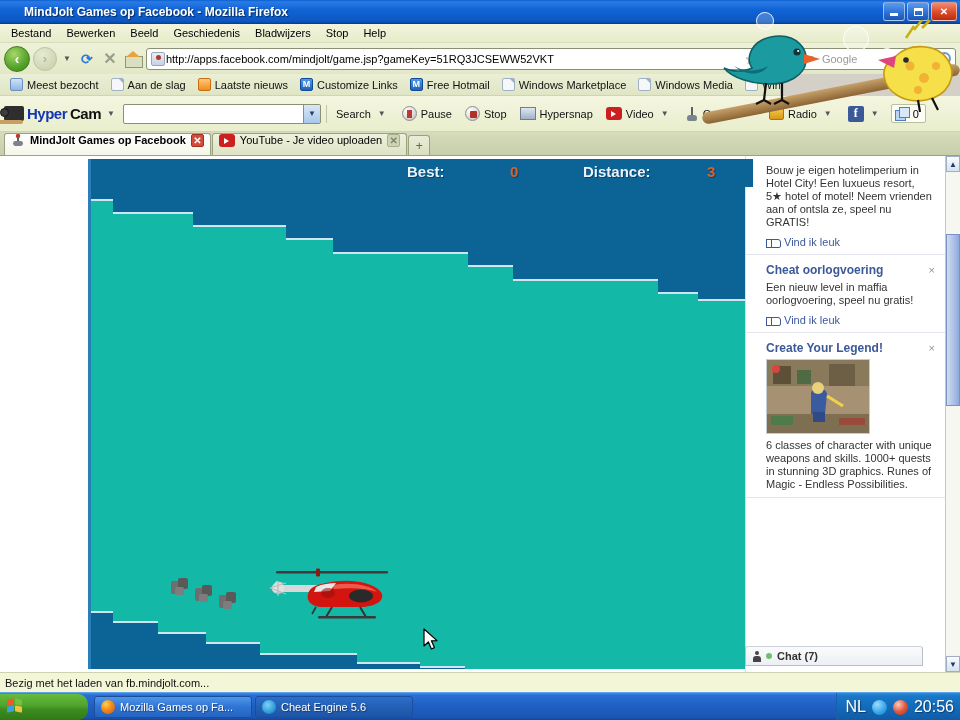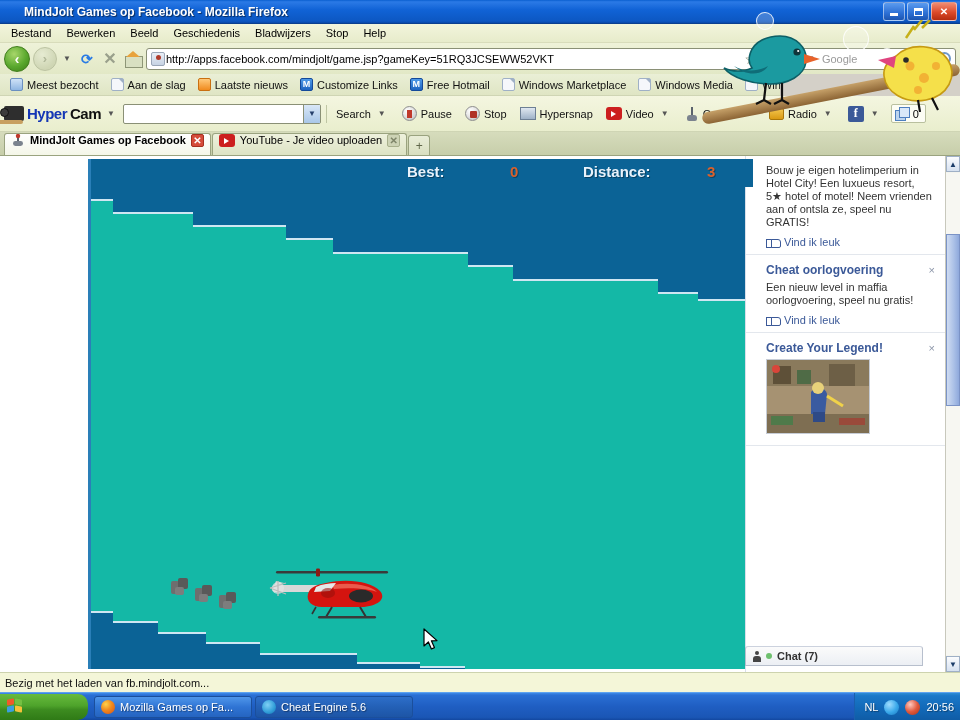--- a/index.html
+++ b/index.html
@@ -271,21 +271,21 @@
               color:#fff; font-size:11px; white-space:nowrap; overflow:hidden;
               text-shadow:1px 1px 1px rgba(0,0,0,.4); }
   .taskitem.sel { background:linear-gradient(to bottom,#2d6ec9,#2360b6 50%,#1d55a6); }
   .ti-ico { width:14px;height:14px;flex:none;border-radius:2px; }
   .ti-ff { background:radial-gradient(circle at 35% 30%,#ffd24a 0%,#f08a1e 45%,#d4501a 100%); border-radius:50%; }
   .ti-ce { background:radial-gradient(circle at 40% 35%,#7fd0f5 0%,#2f9cd8 60%,#1a6fa8 100%); border-radius:50%; position:relative; }
   .tray { position:absolute; right:0; top:0; height:28px; display:flex; align-items:center; gap:6px;
           padding:0 6px 0 9px;
           background:linear-gradient(to bottom,#2d8dd6 0%,#1a78c8 10%,#1269b8 55%,#0f5ba4 100%);
           border-left:1px solid #1a5fae; }
-  .tray-txt { color:#fff; font-size:11px; text-shadow:1px 1px 1px rgba(0,0,0,.4); }
+  .tray-txt { color:#fff; font-size:16px; text-shadow:1px 1px 1px rgba(0,0,0,.4); }
   .tray-ico { width:15px;height:15px;border-radius:50%;flex:none; }
   .tr-blue { background:radial-gradient(circle at 35% 30%,#9fdcff 0%,#39a8ea 55%,#1b76bd 100%); position:relative; }
   .tr-red { background:radial-gradient(circle at 35% 30%,#ffc9bf 0%,#e05a3e 50%,#a83218 100%); }
 </style>
 </head>
 <body>
 
 <div id="app">
 
   <div class="titlebar">
@@ -567,20 +567,21 @@
               <rect x="62" y="4" width="26" height="22" fill="#6d5f46"></rect>
               <rect x="30" y="10" width="14" height="14" fill="#4f6b46"></rect>
               <path d="M44 32 C48 26 58 26 60 34 L58 54 L44 54 Z" fill="#3a5ba0"></path>
               <circle cx="51" cy="28" r="6" fill="#e8d17a"></circle>
               <rect x="46" y="52" width="12" height="10" fill="#2f4a86"></rect>
               <path d="M60 36 L76 46" stroke="#f0d24a" stroke-width="3"></path>
               <rect x="4" y="56" width="22" height="9" fill="#4f7a4a"></rect>
               <rect x="72" y="58" width="26" height="7" fill="#9a4a3a"></rect>
             </svg>
           </div>
+          <div class="ad-body">6 classes of character with unique weapons and skills. 1000+ quests in stunning 3D graphics. Runes of Magic - Endless Possibilities.</div>
         </div>
       </div>
 
       <div class="chatbar">
         <span class="chat-person"></span>
         <span class="chat-dot"></span>
         <span class="chat-label">Chat (7)</span>
       </div>
 
       <svg class="cursor" width="18" height="24" viewBox="0 0 18 24">

